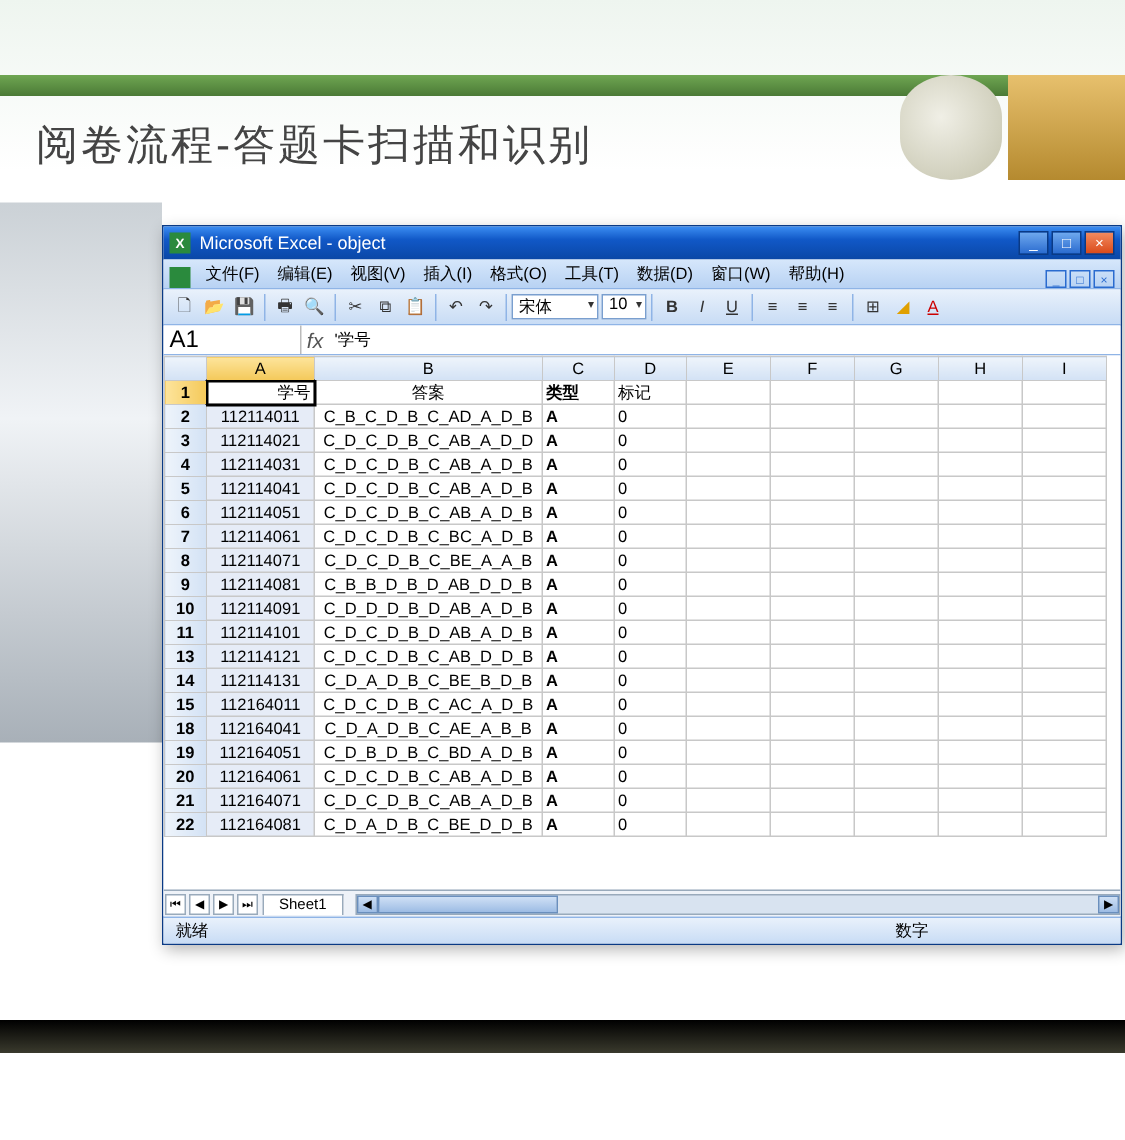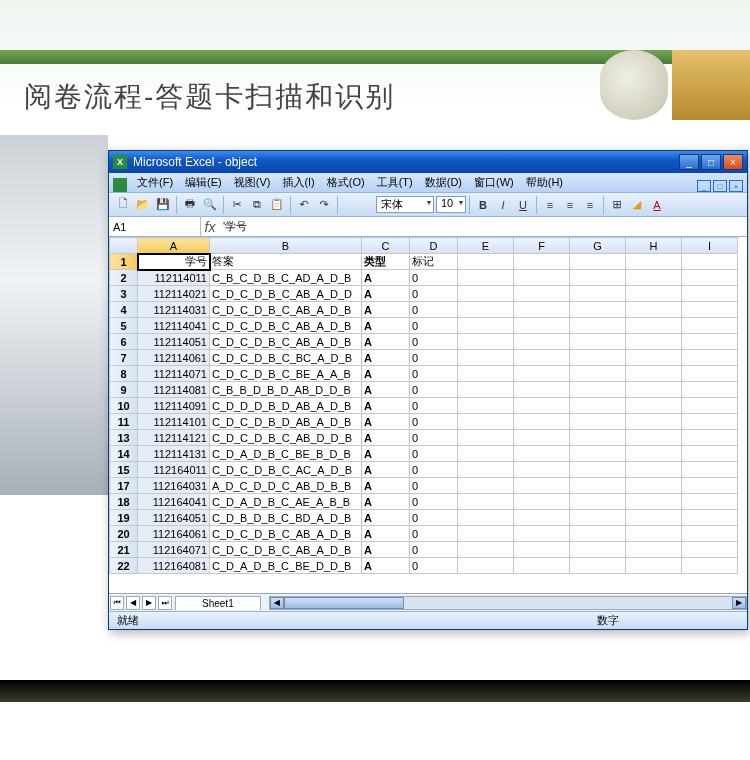--- a/index.html
+++ b/index.html
@@ -18,45 +18,45 @@
   .winbtn { width: 20px; height: 16px; background: linear-gradient(#6fa9ee, #2a6bcf); border: 1px solid #0a3a85; display: flex; align-items: center; justify-content: center; color: #fff; font-size: 10px; font-family: sans-serif; }
   .winbtn.close { background: linear-gradient(#f28b60, #da4a1a); }
   .menubar { height: 20px; background: linear-gradient(#d6e7fb, #b8d2f3); display: flex; align-items: flex-end; padding: 0 4px; font-size: 11px; border-bottom: 1px solid #8fb4e6; }
   .menubar .mini { width: 14px; height: 14px; background: #2a8a3d; margin-right: 4px; }
   .menubar .item { padding: 2px 6px; cursor: default; }
   .menubar .rwin { margin-left: auto; display: flex; gap: 2px; }
   .menubar .rwin span { width: 14px; height: 12px; border: 1px solid #2a6bcf; font-size: 8px; display: flex; align-items: center; justify-content: center; color: #2a6bcf; }
   .toolbar { height: 24px; background: linear-gradient(#e9f1fb, #c8dcf5); display: flex; align-items: center; padding: 0 4px; border-bottom: 1px solid #8fb4e6; font-size: 11px; }
   .tbtn { width: 18px; height: 18px; margin: 0 1px; border: 1px solid transparent; display: flex; align-items: center; justify-content: center; font-size: 11px; color: #333; }
   .sep { width: 1px; height: 18px; background: #8fb4e6; margin: 0 3px; }
-  .fontbox { height: 17px; border: 1px solid #7a9fcf; background: #fff; padding: 0 14px 0 4px; font-size: 11px; position: relative; margin-left: 35px; }
+  .fontbox { height: 17px; border: 1px solid #7a9fcf; background: #fff; padding: 0 14px 0 4px; font-size: 11px; position: relative; }
   .fontbox::after { content: "▾"; position: absolute; right: 2px; top: 1px; font-size: 8px; color: #333; }
   .formulabar { height: 20px; display: flex; border-bottom: 1px solid #8fb4e6; background: #fff; }
-  .namebox { width: 92px; border-right: 1px solid #bbb; padding: 2px 4px; font-size: 11px; display: flex; align-items: center; }
+  .namebox { width: 92px; border-right: 1px solid #bbb; padding: 2px 4px; font-size: 16px; display: flex; align-items: center; }
   .fx { width: 18px; display: flex; align-items: center; justify-content: center; font-size: 14px; font-style: italic; color: #555; }
   .formula-in { flex: 1; padding: 2px 4px; font-size: 11px; display: flex; align-items: center; text-align: center; }
   .grid-wrap { flex: 1; display: flex; flex-direction: column; overflow: hidden; background: #fff; }
   .grid-scroll { flex: 1; overflow: auto; position: relative; }
   table.sheet { border-collapse: collapse; font-size: 11px; table-layout: fixed; }
   .sheet th, .sheet td { border: 1px solid #c8c8c8; height: 16px; padding: 0 2px; white-space: nowrap; overflow: hidden; }
   .sheet thead th { background: linear-gradient(#eef4fb, #d3e2f5); font-weight: normal; text-align: center; position: sticky; top: 0; }
   .sheet thead th.sel { background: linear-gradient(#fde49b, #f4c95a); }
   .rowhdr { background: linear-gradient(90deg, #eef4fb, #d3e2f5); text-align: center; width: 28px; position: sticky; left: 0; }
   .rowhdr.sel { background: linear-gradient(90deg, #fde49b, #f4c95a); }
   .corner { width: 28px; background: linear-gradient(#eef4fb, #d3e2f5); position: sticky; left: 0; top: 0; z-index: 2; }
   td.active { background: #fff; outline: 2px solid #000; outline-offset: -1px; }
   .col-A { width: 72px; background: #e6ecf7; }
-  td.col-A { text-align: right; }
-  .col-B { width: 152px; }
+  td.col-A { text-align: center; }
+  .col-B { width: 152px; text-align: center; }
   .col-C { width: 48px; font-weight: bold; }
   .col-D { width: 48px; }
   .colw { width: 56px; }
   .sheettabs { height: 18px; display: flex; align-items: center; background: #eef2f8; border-top: 1px solid #9ab; font-size: 10px; }
   .navbtn { width: 14px; height: 14px; border: 1px solid #9ab; margin: 0 1px; display: flex; align-items: center; justify-content: center; font-size: 8px; background: #fff; }
-  .tab { padding: 1px 26px; background: #fff; border: 1px solid #9ab; border-bottom: none; margin-left: 2px; }
+  .tab { padding: 1px 10px; background: #fff; border: 1px solid #9ab; border-bottom: none; margin-left: 2px; }
   .hscroll { flex: 1; margin-left: 8px; height: 14px; background: #d8e3f0; border: 1px solid #9ab; position: relative; }
   .hscroll .thumb { position: absolute; left: 14px; top: 0; bottom: 0; width: 120px; background: linear-gradient(#cfe0f5, #9dbce4); border: 1px solid #6a8fbd; }
   .hscroll .arrow { position: absolute; top: 0; bottom: 0; width: 14px; background: linear-gradient(#cfe0f5, #9dbce4); border: 1px solid #6a8fbd; display: flex; align-items: center; justify-content: center; font-size: 8px; }
   .hscroll .al { left: 0; } .hscroll .ar { right: 0; }
   .statusbar { height: 18px; background: linear-gradient(#e9f1fb, #c8dcf5); display: flex; align-items: center; font-size: 11px; padding: 0 8px; border-top: 1px solid #8fb4e6; }
   .statusbar .right { margin-left: auto; padding-right: 120px; }
   .shadow-strip { position: absolute; top: 680px; left: 0; right: 0; height: 22px; background: linear-gradient(#000, #3a3a2d); }
 </style>
 </head>
 <body>
@@ -323,32 +323,20 @@
                 <td class="col-B">C_D_C_D_B_C_AC_A_D_B</td>
                 <td class="col-C">A</td>
                 <td class="col-D">0</td>
                 <td class="colw"></td>
                 <td class="colw"></td>
                 <td class="colw"></td>
                 <td class="colw"></td>
                 <td class="colw"></td>
               </tr>
               <tr>
-                <th class="rowhdr">17</th>
-                <td class="col-A">112164031</td>
-                <td class="col-B">A_D_C_D_D_C_AB_D_B_B</td>
-                <td class="col-C">A</td>
-                <td class="col-D">0</td>
-                <td class="colw"></td>
-                <td class="colw"></td>
-                <td class="colw"></td>
-                <td class="colw"></td>
-                <td class="colw"></td>
-              </tr>
-              <tr>
                 <th class="rowhdr">18</th>
                 <td class="col-A">112164041</td>
                 <td class="col-B">C_D_A_D_B_C_AE_A_B_B</td>
                 <td class="col-C">A</td>
                 <td class="col-D">0</td>
                 <td class="colw"></td>
                 <td class="colw"></td>
                 <td class="colw"></td>
                 <td class="colw"></td>
                 <td class="colw"></td>

